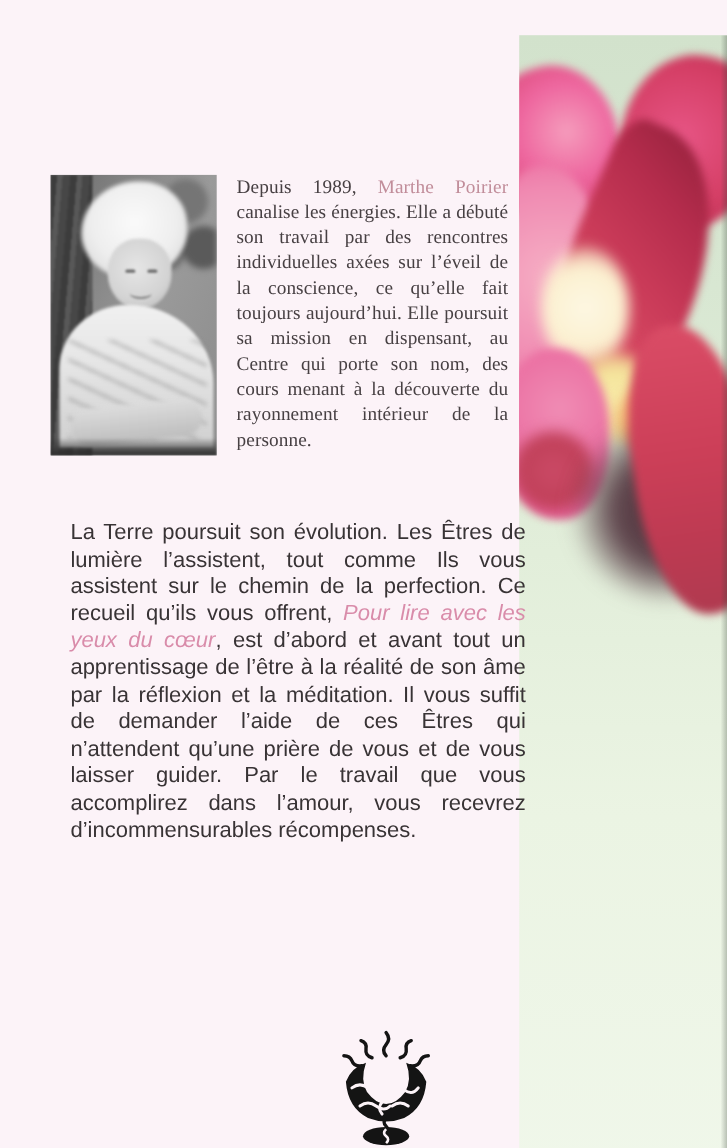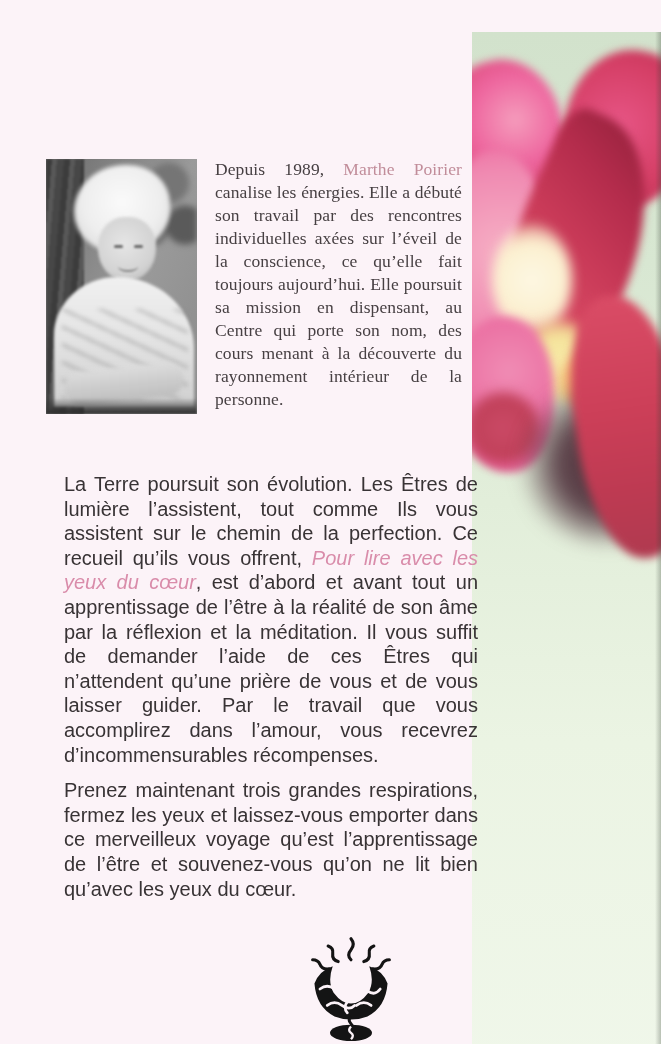--- a/index.html
+++ b/index.html
@@ -146,21 +146,20 @@
     <div class="pt pt-arms"></div>
     <div class="pt pt-bottom"></div>
   </div>
 
   <div class="bio">
     <span>Depuis 1989, </span><span class="author-name" style="color:#c18d9a;">Marthe Poirier</span><span> canalise les énergies. Elle a débuté son travail par des rencontres individuelles axées sur l’éveil de la conscience, ce qu’elle fait toujours aujourd’hui. Elle poursuit sa mission en dispensant, au Centre qui porte son nom, des cours menant à la découverte du rayonnement intérieur de la personne.</span>
   </div>
 
   <div class="synopsis">
     <p><span>La Terre poursuit son évolution. Les Êtres de lumière l’assistent, tout comme Ils vous assistent sur le chemin de la perfection. Ce recueil qu’ils vous offrent, </span><span class="book-title" style="color:#d98caa;">Pour lire avec les yeux du cœur</span><span>, est d’abord et avant tout un apprentissage de l’être à la réalité de son âme par la réflexion et la méditation. Il vous suffit de demander l’aide de ces Êtres qui n’attendent qu’une prière de vous et de vous laisser guider. Par le travail que vous accomplirez dans l’amour, vous recevrez d’incommensurables récompenses.</span></p>
-    <p>Prenez maintenant trois grandes respirations, fermez les yeux et laissez-vous emporter dans ce merveilleux voyage qu’est l’apprentissage de l’être et souvenez-vous qu’on ne lit bien qu’avec les yeux du cœur.</p>
   </div>
 
   <div class="publisher">
     <svg class="logo" viewBox="0 0 100 116" xmlns="http://www.w3.org/2000/svg">
 
       <g stroke="#141414" stroke-width="3.4" fill="none" stroke-linecap="round">
         <path d="M50 26 q-5 -5 0 -11 q5 -6 0 -12"></path>
         <path d="M36 28 q-7 -2 -6 -9 q1 -6 -5 -8"></path>
         <path d="M64 28 q7 -2 6 -9 q-1 -6 5 -8"></path>
         <path d="M26 36 q-8 1 -10 -5 q-2 -5 -8 -5"></path>

